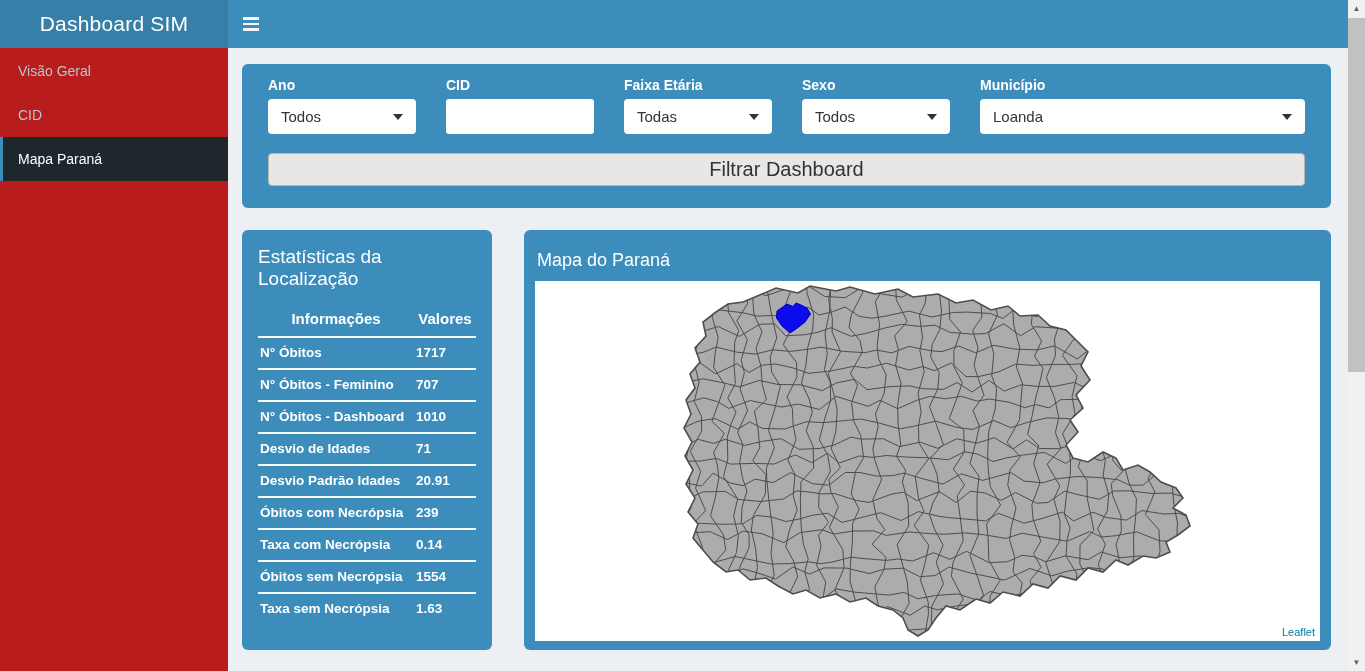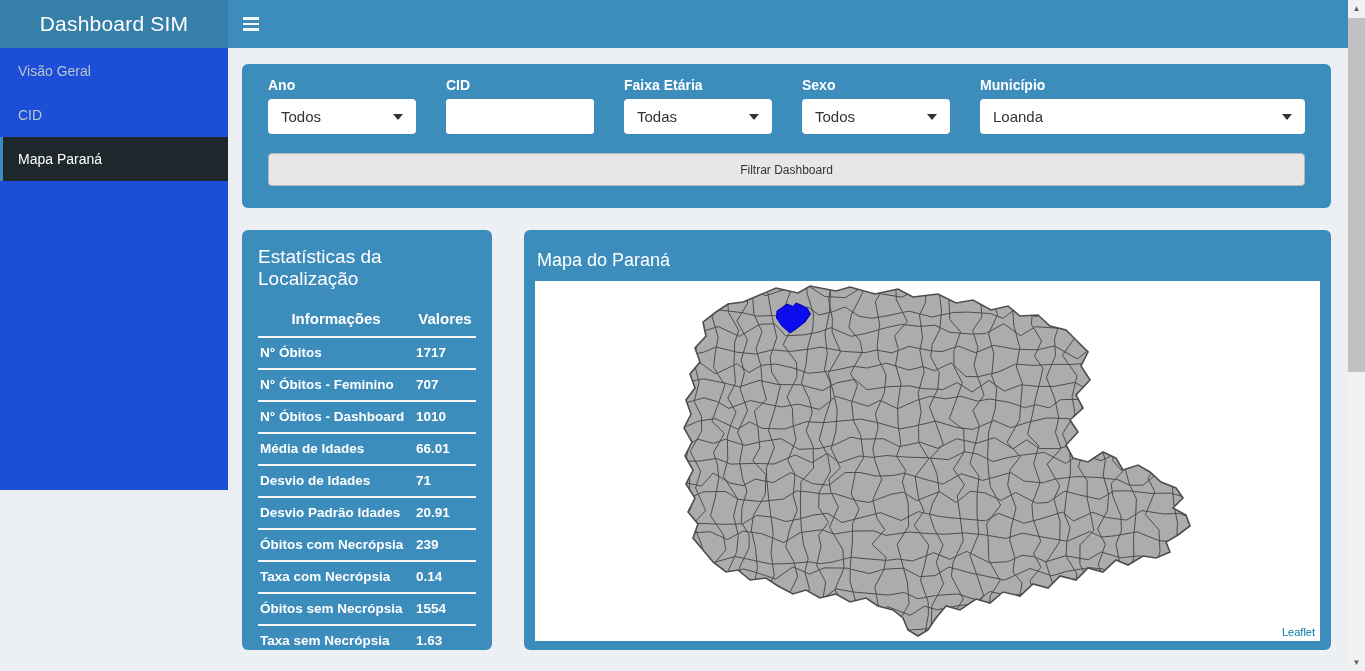--- a/index.html
+++ b/index.html
@@ -7,22 +7,22 @@
   body {
     font-family: "Liberation Sans", sans-serif;
     background: #ecf0f5;
     position: relative;
     color: #333;
   }
 
   
   .sidebar {
     position: absolute; left: 0; top: 0;
-    width: 228px; height: 490px;
-    background: #1d4ed8;
+    width: 228px; height: 671px;
+    background: #b91c1c;
     z-index: 3;
   }
   .logo {
     height: 48px; background: #367fa9;
     color: #fff; font-size: 21px;
     display: flex; align-items: center; justify-content: center;
     letter-spacing: 0.2px;
   }
   .menu { padding-top: 1px; }
   .menu-item {
@@ -81,21 +81,21 @@
     border-top: 6px solid #333; margin-left: 8px;
   }
   .text-input {
     width: 100%; height: 35px; border: none; border-radius: 3px;
     padding: 0 10px; font-size: 15px; font-family: inherit; color: #333;
     outline: none; display: block; background: #fff;
   }
   .filter-btn {
     margin-top: 19px; width: 100%; height: 33px;
     background: #e7e7e7; border: 1px solid #b6b6b6; border-radius: 4px;
-    font-size: 12px; color: #333; font-family: inherit; cursor: pointer;
+    font-size: 20px; color: #333; font-family: inherit; cursor: pointer;
   }
 
   .cards-row {
     display: flex; gap: 32px;
     margin: 22px 17px 0 14px;
   }
   .stats-card {
     width: 250px; height: 420px;
     padding: 14px 16px; color: #fff; flex: none;
   }
@@ -229,24 +229,20 @@
             <td>N° Óbitos</td>
             <td>1717</td>
           </tr>
           <tr>
             <td>N° Óbitos - Feminino</td>
             <td>707</td>
           </tr>
           <tr>
             <td>N° Óbitos - Dashboard</td>
             <td>1010</td>
-          </tr>
-          <tr>
-            <td>Média de Idades</td>
-            <td>66.01</td>
           </tr>
           <tr>
             <td>Desvio de Idades</td>
             <td>71</td>
           </tr>
           <tr>
             <td>Desvio Padrão Idades</td>
             <td>20.91</td>
           </tr>
           <tr>

